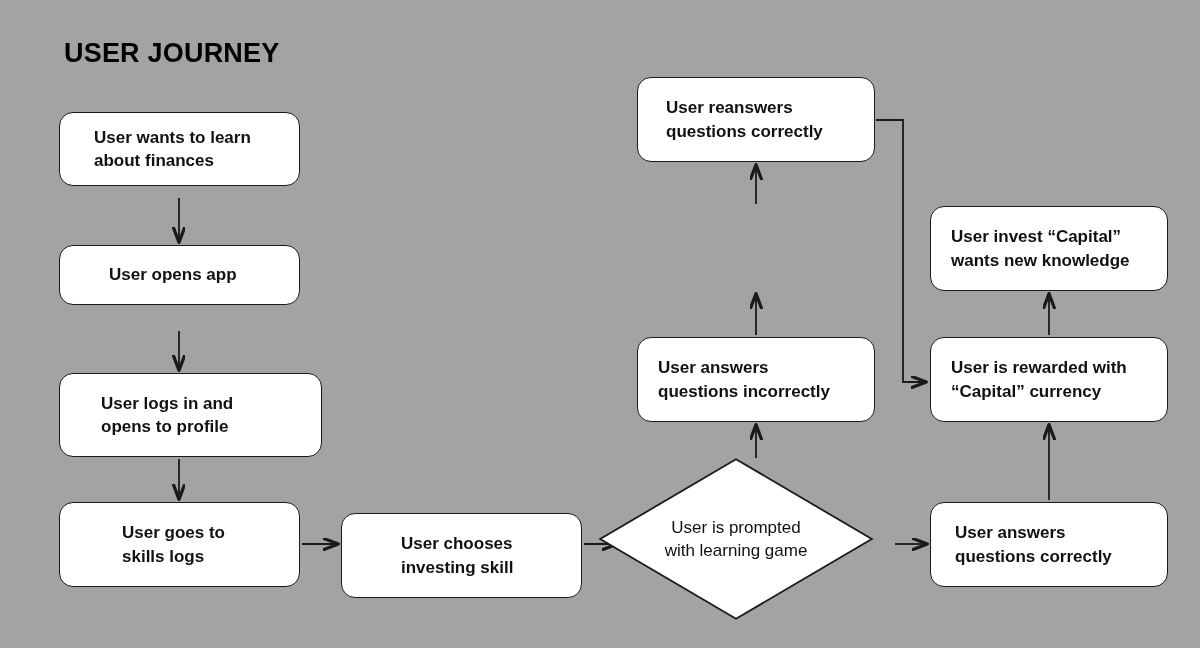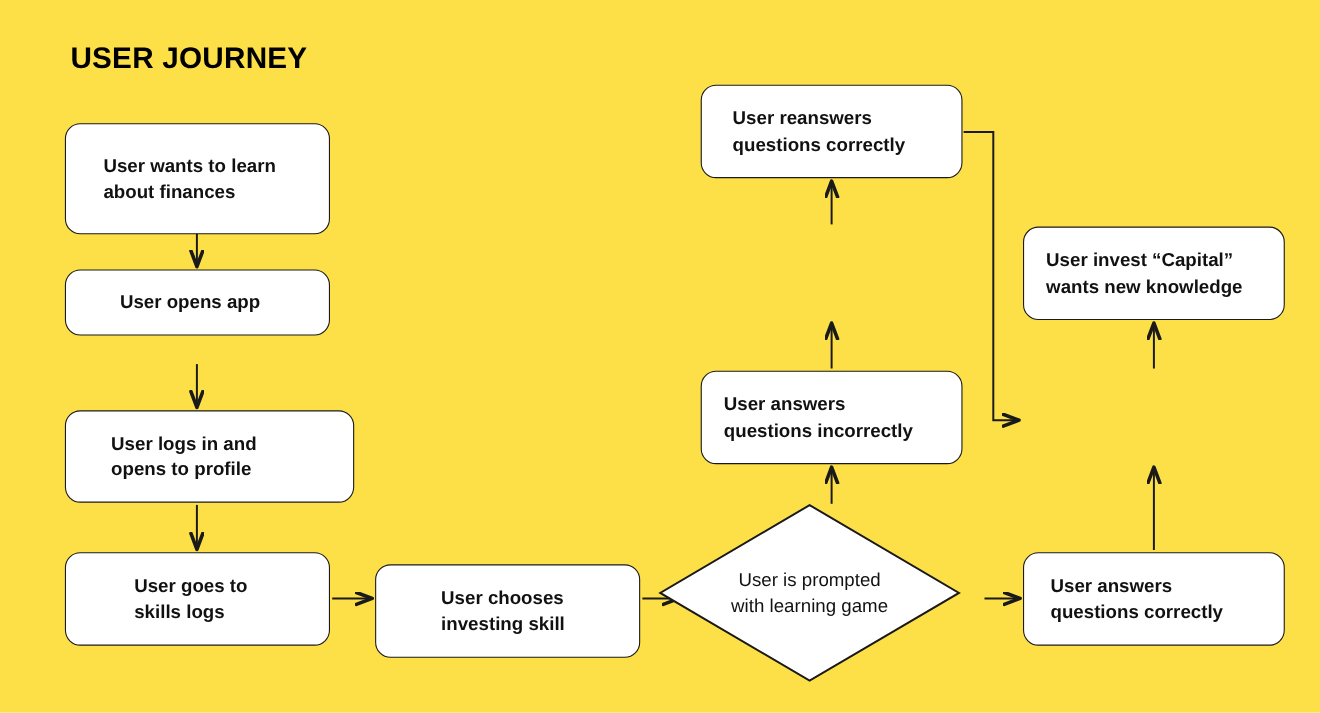--- a/index.html
+++ b/index.html
@@ -9,21 +9,21 @@
     background: #ffffff;
   }
   body {
     font-family: "Liberation Sans", sans-serif;
     color: #111111;
   }
   #canvas {
     position: relative;
     width: 1200px;
     height: 648px;
-    background: #fde047;
+    background: #a3a3a3;
     overflow: hidden;
   }
   #page-title {
     position: absolute;
     left: 64px;
     top: 38px;
     font-size: 27px;
     font-weight: bold;
     letter-spacing: 0.2px;
     color: #000000;
@@ -120,21 +120,21 @@
 
     <line x1="895" y1="544" x2="927" y2="544" marker-end="url(#ah)"></line>
 
     <line x1="1049" y1="500" x2="1049" y2="425" marker-end="url(#ah)"></line>
 
     <line x1="1049" y1="335" x2="1049" y2="294" marker-end="url(#ah)"></line>
 
     <polyline points="876,120 903,120 903,382 926,382" marker-end="url(#ah)"></polyline>
   </svg>
 
-  <div class="node" style="left:59px; top:112px; width:241px; height:101px;">
+  <div class="node" style="left:59px; top:112px; width:241px; height:74px;">
     <span class="node-label">User wants to learn
 about finances</span>
   </div>
 
   <div class="node" style="left:59px; top:245px; width:241px; height:60px;">
     <span class="node-label" style="padding-left:49px;">User opens app</span>
   </div>
 
   <div class="node" style="left:59px; top:373px; width:263px; height:84px;">
     <span class="node-label" style="padding-left:41px;">User logs in and
@@ -168,19 +168,23 @@
   <div class="node" style="left:637px; top:77px; width:238px; height:85px;">
     <span class="node-label" style="padding-left:28px;">User reanswers
 questions correctly</span>
   </div>
 
   <div class="node" style="left:930px; top:502px; width:238px; height:85px;">
     <span class="node-label" style="padding-left:24px;">User answers
 questions correctly</span>
   </div>
 
+  <div class="node" style="left:930px; top:337px; width:238px; height:85px;">
+    <span class="node-label" style="padding-left:20px;">User is rewarded with
+“Capital” currency</span>
+  </div>
 
   <div class="node" style="left:930px; top:206px; width:238px; height:85px;">
     <span class="node-label" style="padding-left:20px;">User invest “Capital”
 wants new knowledge</span>
   </div>
 
 </div>
 
 </body></html>

